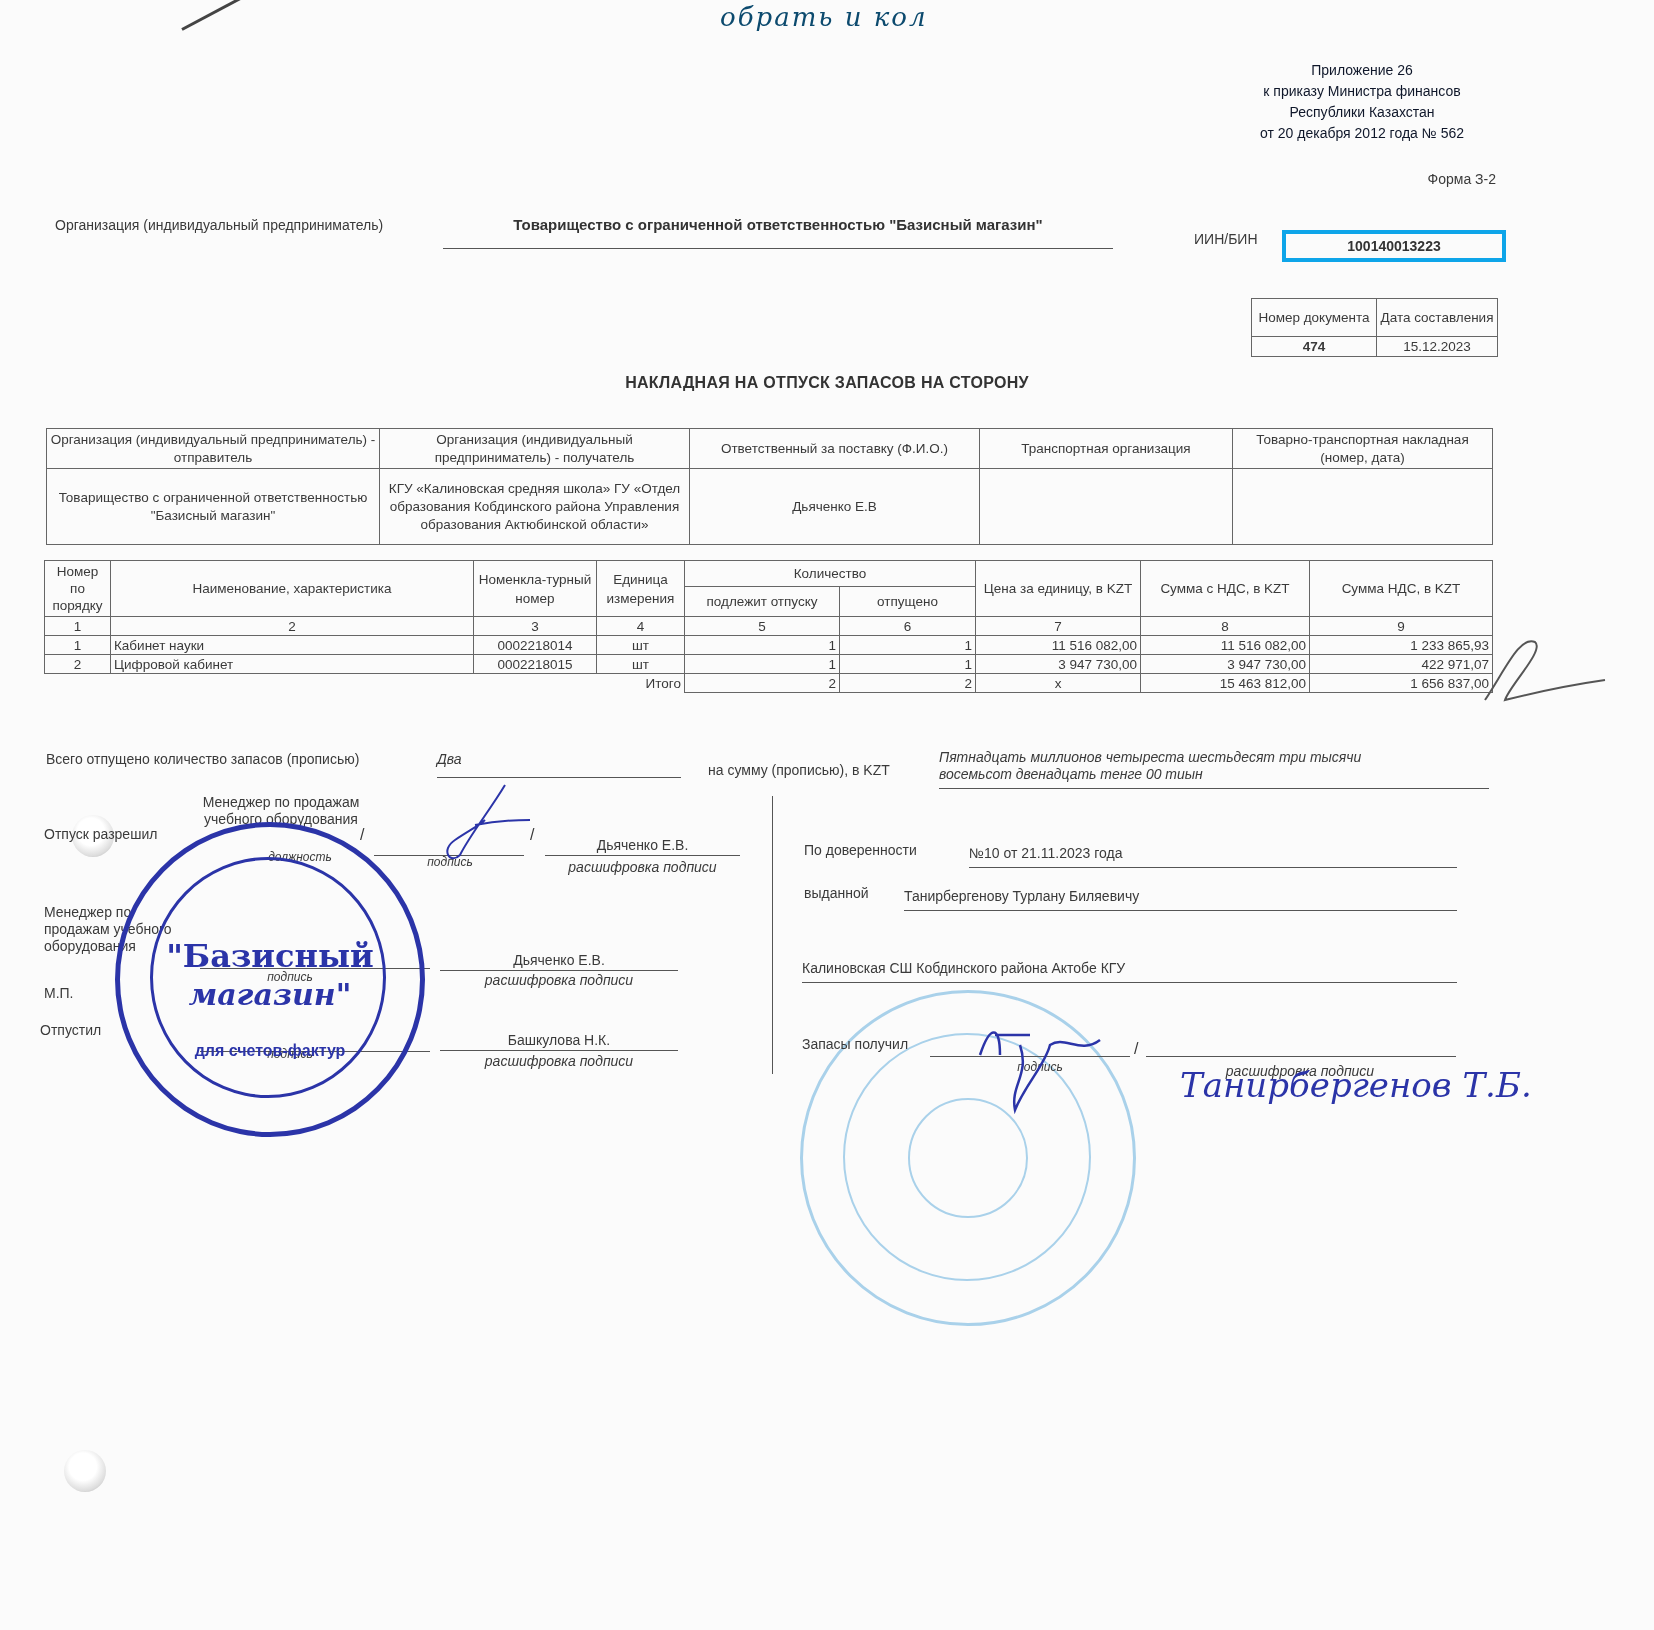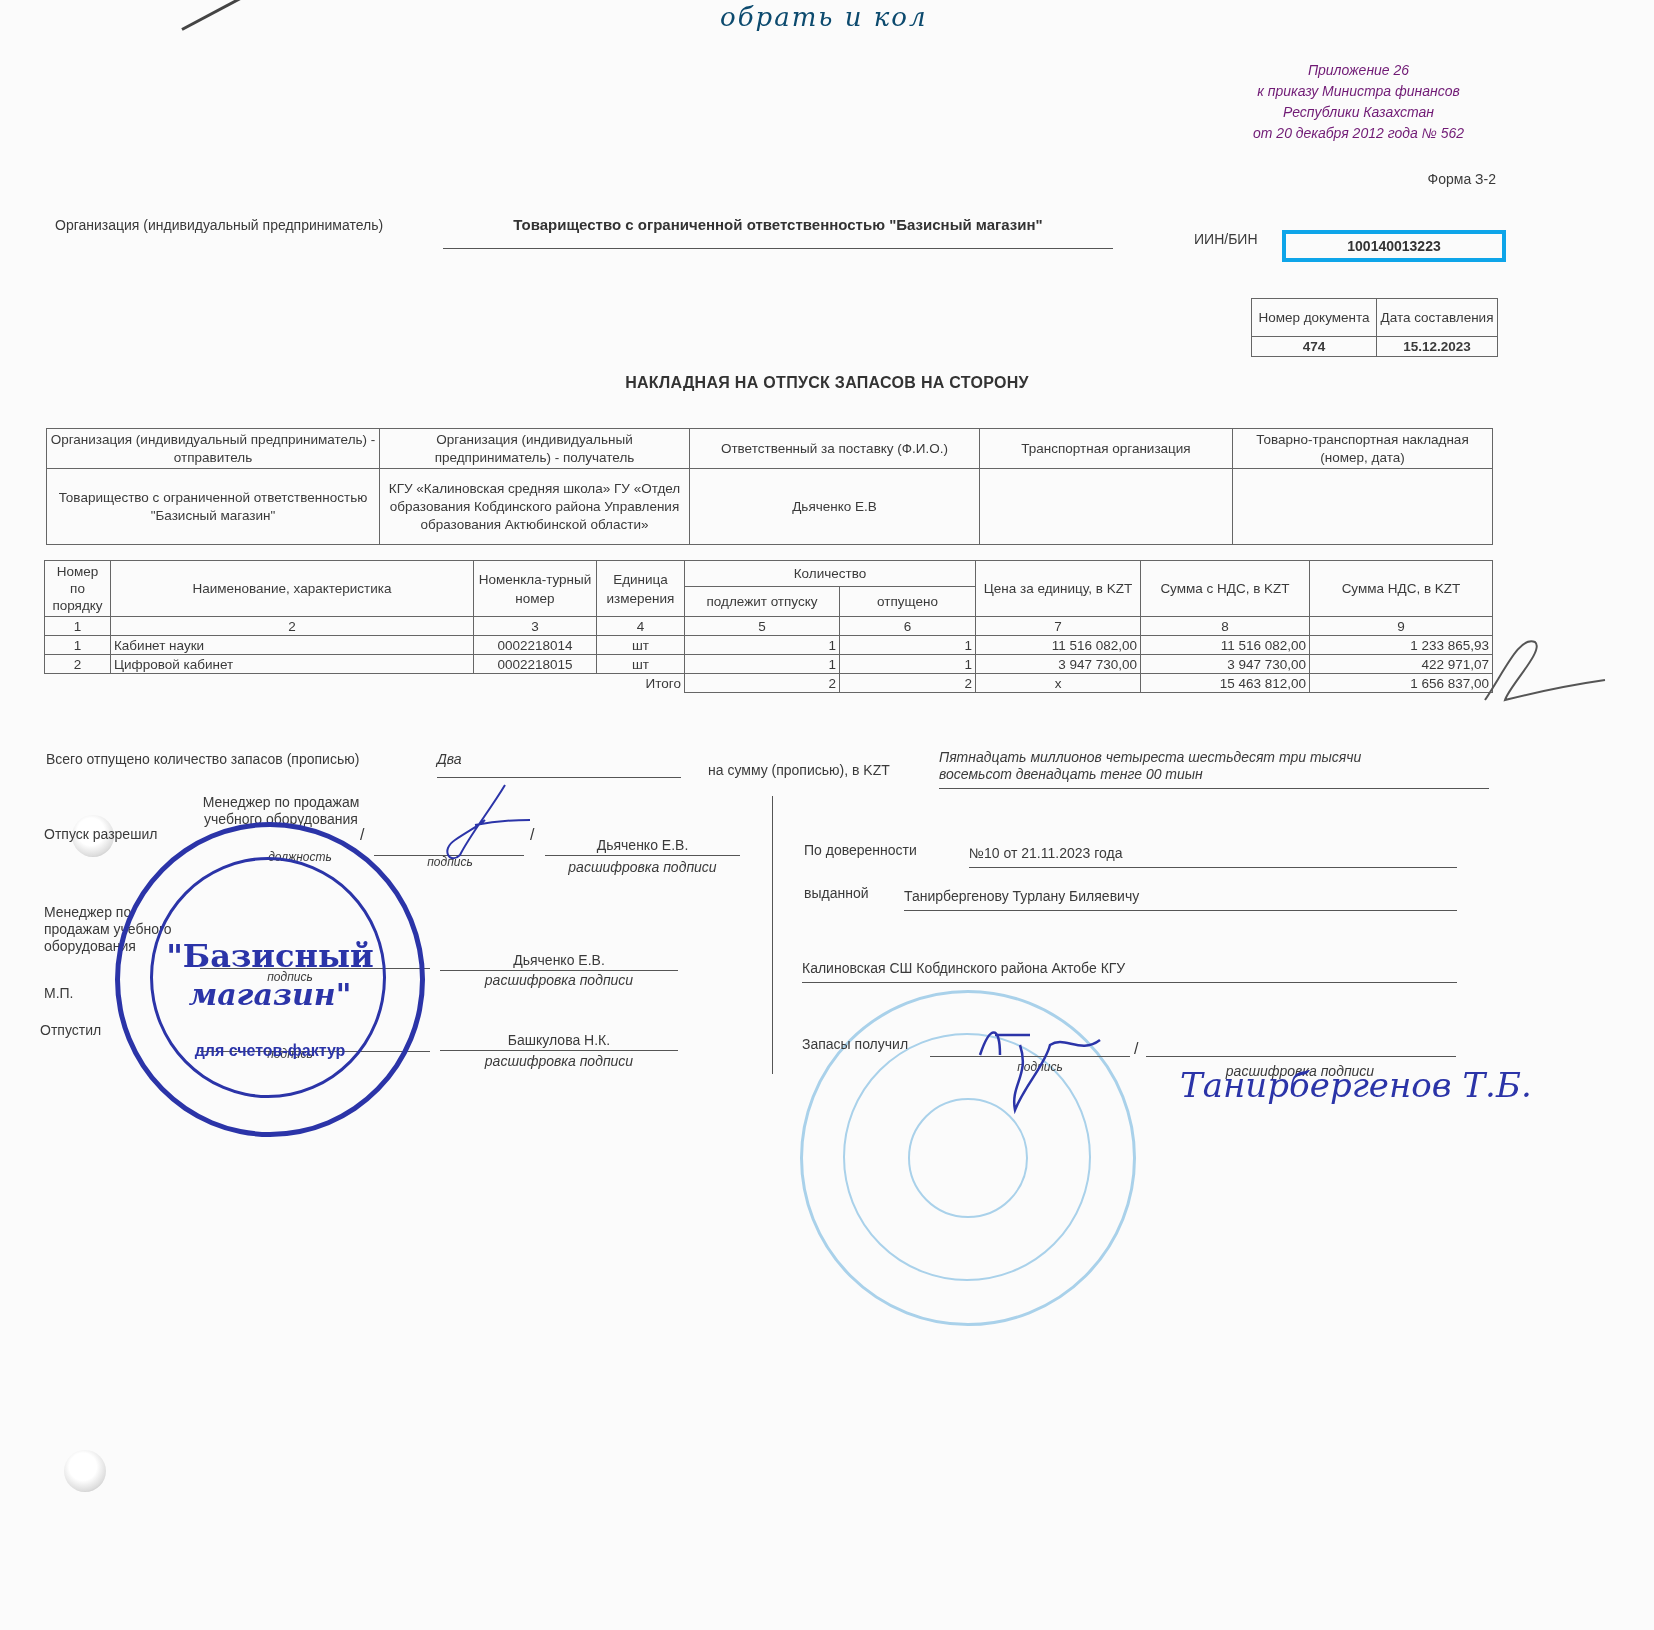--- a/index.html
+++ b/index.html
@@ -3,21 +3,21 @@
 <meta charset="utf-8">
 <style>
   html,body{margin:0;padding:0;}
   body{width:1654px;height:1630px;background:#fbfbfb;position:relative;overflow:hidden;
        font-family:"Liberation Sans",sans-serif;color:#3a3a3a;}
   .abs{position:absolute;}
   .it{font-style:italic;}
   .small{font-size:12px;}
   .f14{font-size:14px;}
   .handwritten{font-family:"DejaVu Serif",serif;font-style:italic;color:#0c4a6e;font-size:26px;letter-spacing:2px;}
-  .annex{right:190px;top:60px;text-align:center;font-style:italic;font-size:14px;line-height:21px;color:#701a75;}
+  .annex{right:190px;top:60px;text-align:center;font-size:14px;line-height:21px;color:#0f172a;}
   .uline{border-bottom:1px solid #555;}
   .box{border:4px solid #0ea5e9;}
   table{border-collapse:collapse;}
   td,th{border:1px solid #666;font-weight:normal;font-size:13.5px;color:#3a3a3a;padding:0 3px;}
   .c{text-align:center;}
   .r{text-align:right;}
   .l{text-align:left;}
   .title{left:0;width:1654px;top:374px;text-align:center;font-weight:bold;font-size:16px;letter-spacing:0.3px;color:#333;}
   .vline{width:1px;background:#555;}
   .stamp{border-radius:50%;border:5px solid #2b34a8;color:#2b34a8;}
@@ -49,21 +49,21 @@
 <div class="abs box c" style="left:1282px;top:230px;width:216px;height:24px;line-height:24px;font-weight:bold;font-size:14px;color:#333;">100140013223</div>
 
 <table class="abs" style="left:1251px;top:298px;width:247px;">
   <tbody>
       <tr style="height:38px;">
     <td class="c" style="width:118px;line-height:17px;">Номер документа</td>
     <td class="c" style="line-height:17px;">Дата составления</td>
   </tr>
   <tr style="height:20px;">
     <td class="c" style="font-weight:bold;">474</td>
-    <td class="c" style="font-weight:bold;">15.12.2023</td>
+    <td class="c" style="font-weight:normal;">15.12.2023</td>
   </tr>
 </tbody>
   </table>
 
 <div class="abs title">НАКЛАДНАЯ НА ОТПУСК ЗАПАСОВ НА СТОРОНУ</div>
 
 <table class="abs" style="left:46px;top:428px;width:1447px;">
   <tbody>
       <tr style="height:40px;">
     <td class="c" style="width:326px;line-height:18px;">Организация (индивидуальный предприниматель) - отправитель</td>

